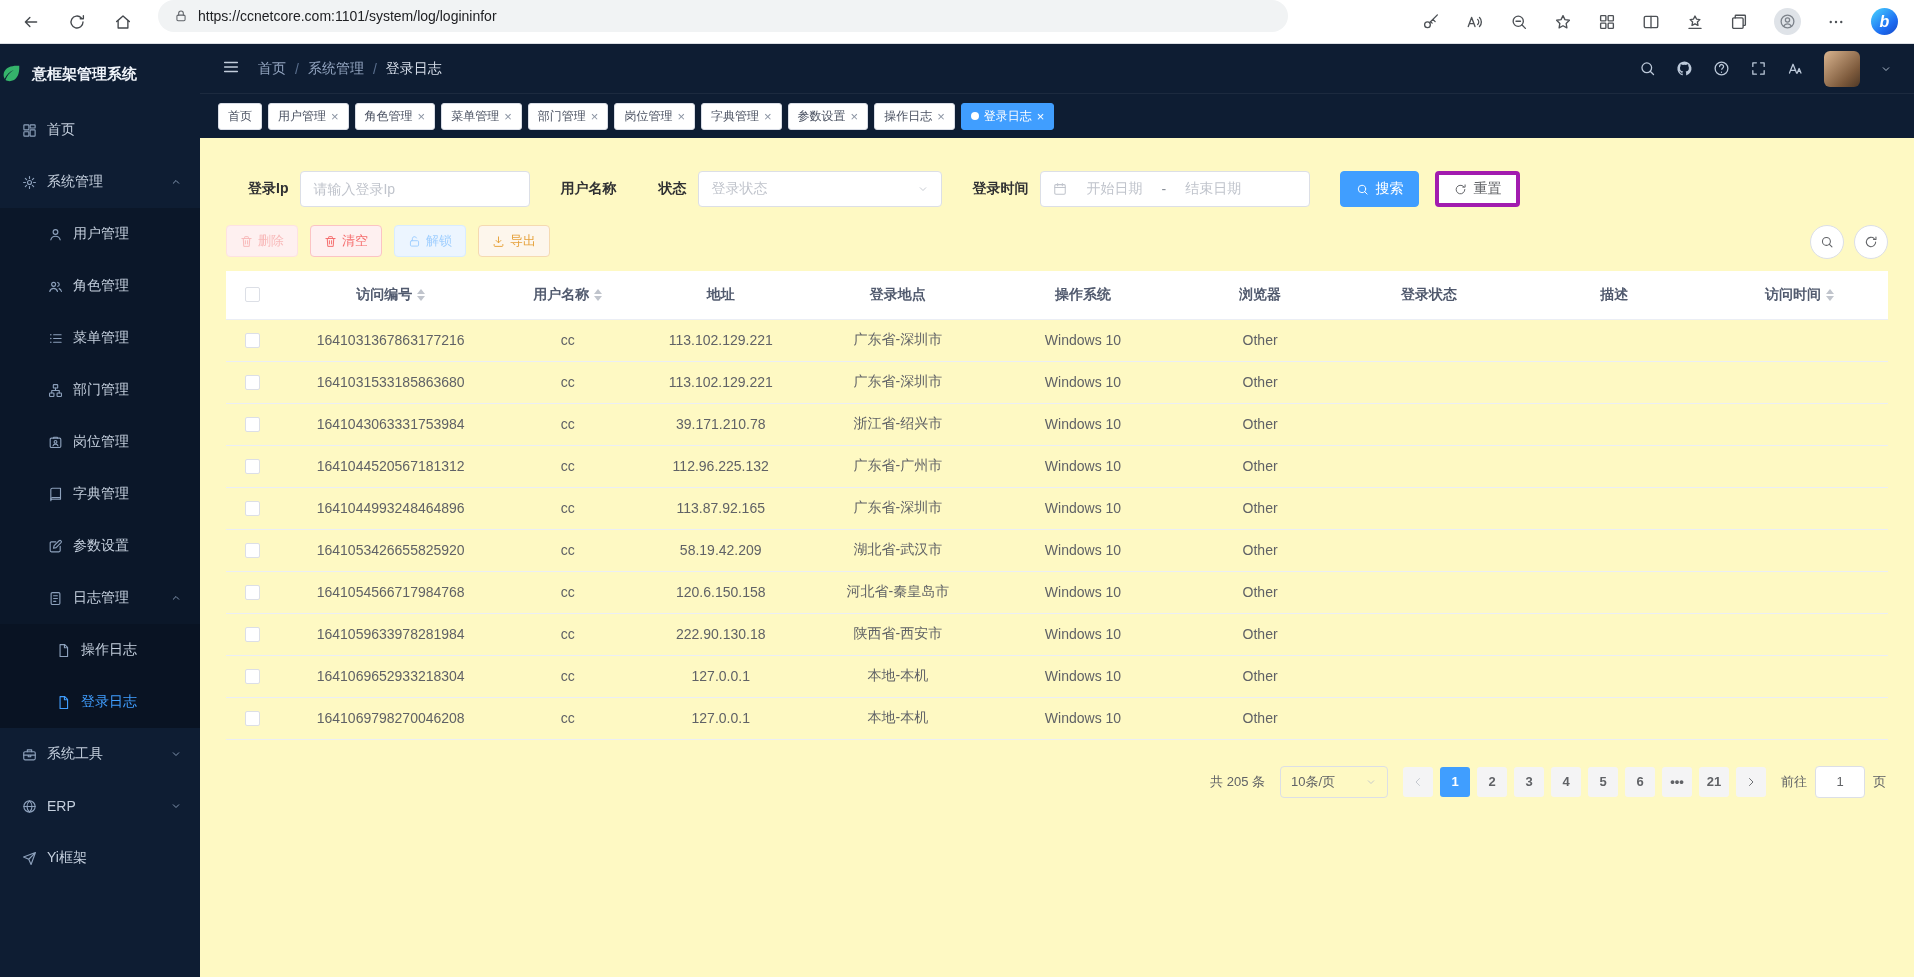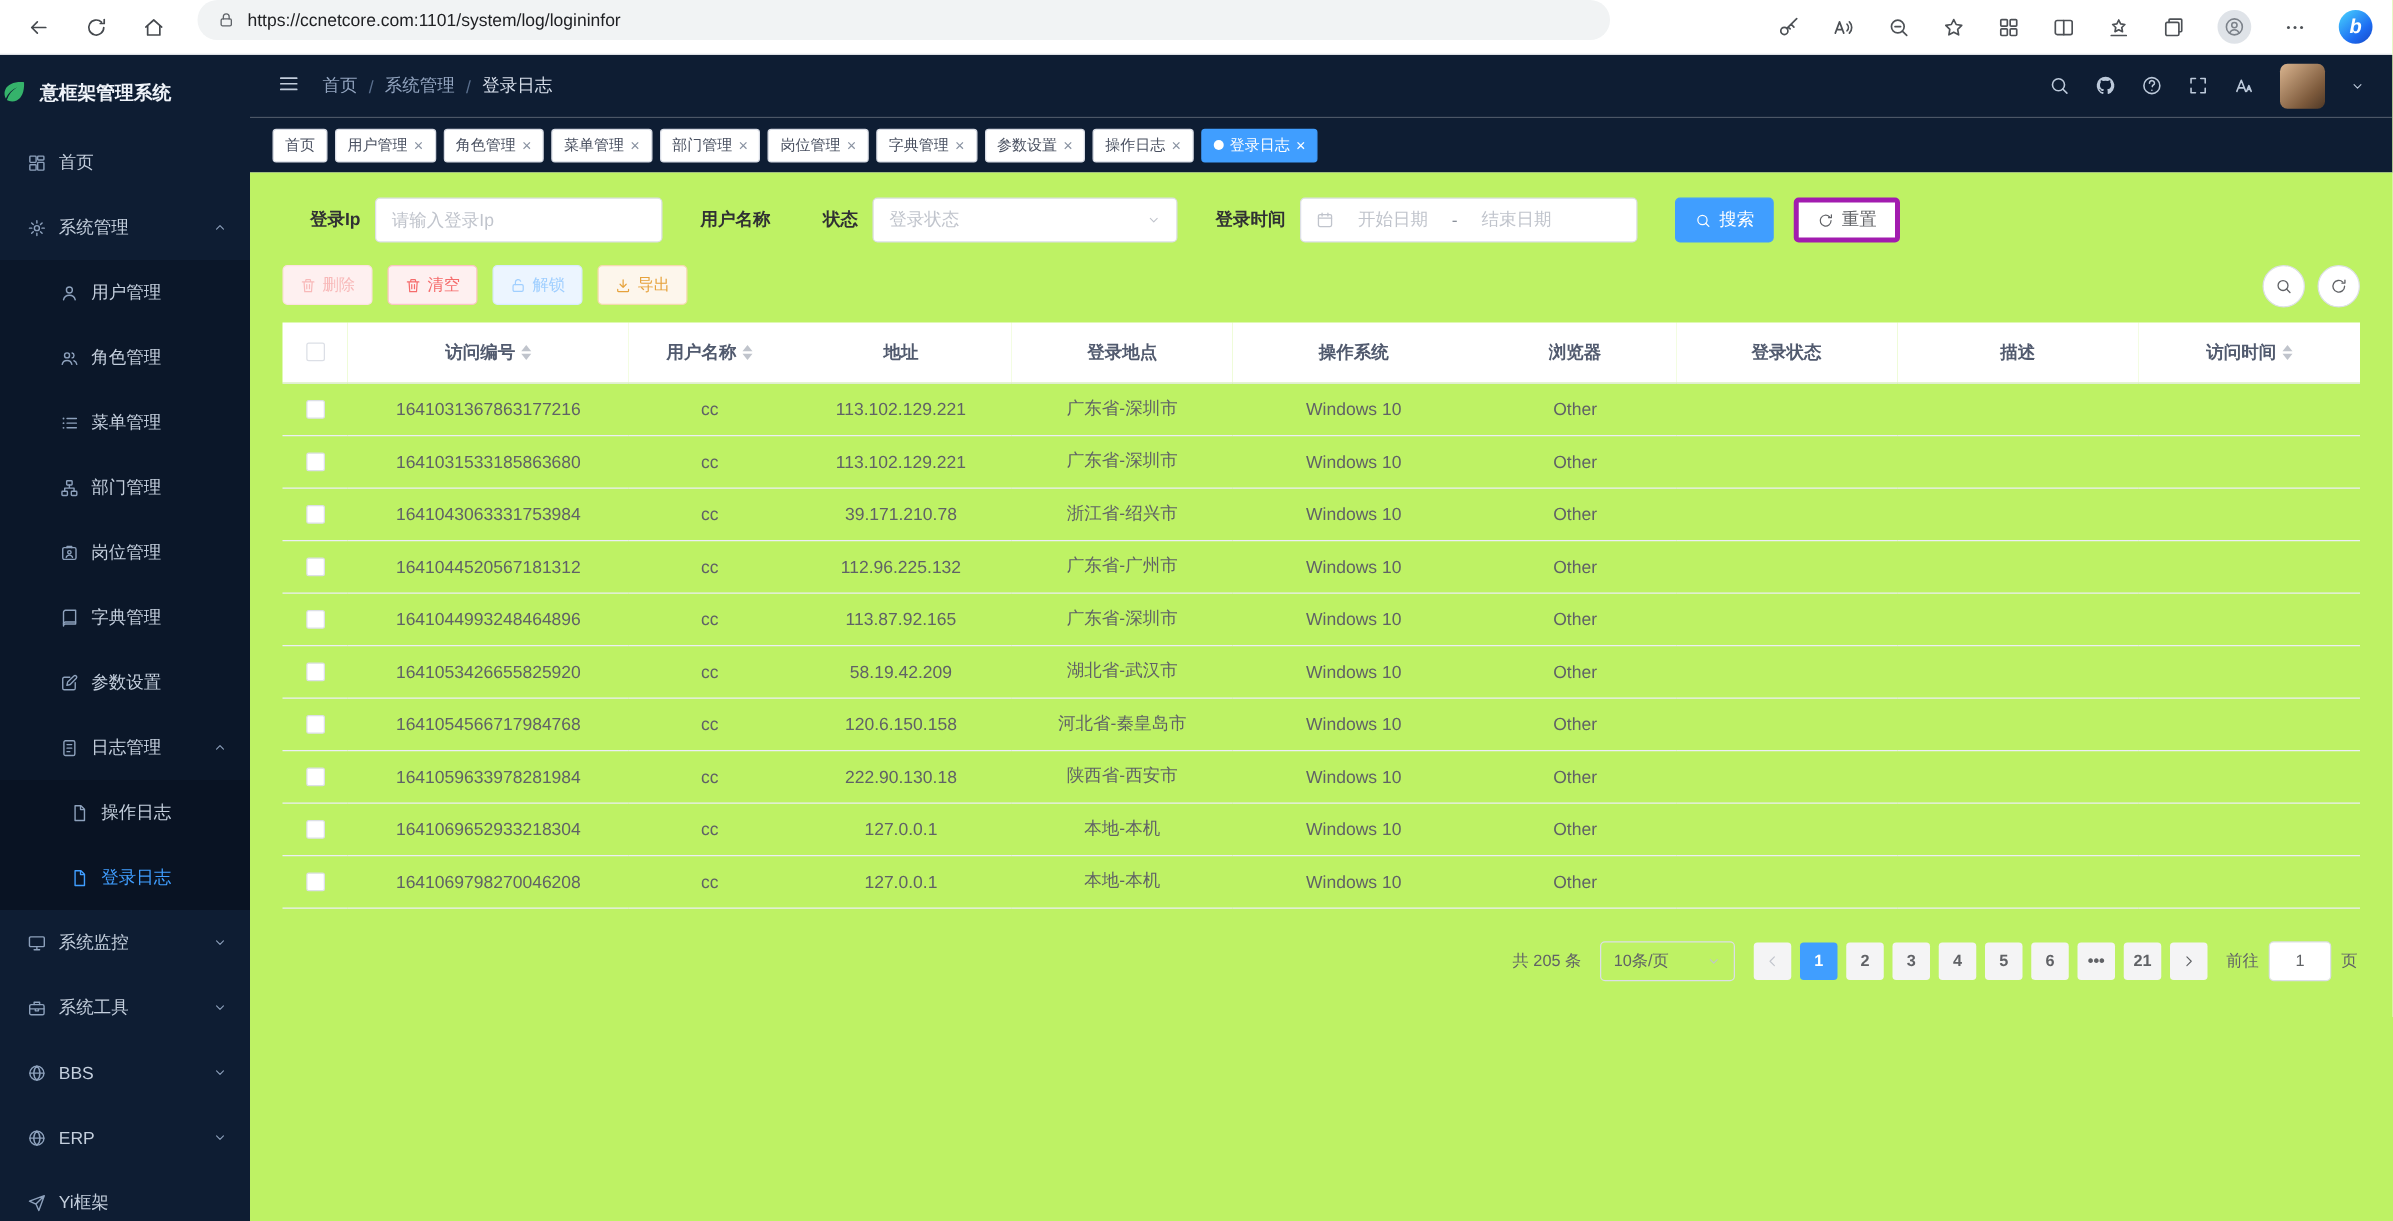--- a/index.html
+++ b/index.html
@@ -56,21 +56,21 @@
 .caret{color:#bcc9da;font-size:12px}
 
 .tabsbar{height:44px;flex:none;background:#0e1d33;display:flex;align-items:center;gap:6px;padding:0 18px;overflow:hidden}
 .tag{height:27px;display:inline-flex;align-items:center;gap:5px;padding:0 9px;background:#fff;border:1px solid #d8dce5;border-radius:3px;color:#495060;font-size:12px;cursor:pointer;white-space:nowrap}
 .tag .close{font-size:13px;color:#8a93a2;line-height:1}
 .tag.active{background:#409eff;border-color:#409eff;color:#fff}
 .tag.active .dot{width:8px;height:8px;border-radius:50%;background:#fff}
 .tag.active .close{color:#fff}
 
 
-.content{flex:1;background:#bef264;padding:20px 26px 0;overflow:hidden}
+.content{flex:1;background:#fef9c3;padding:33px 26px 0;overflow:hidden}
 .filter-row{display:flex;align-items:center;margin:0 0 18px 22px}
 .filter-group{display:flex;align-items:center;margin-right:30px}
 .filter-label{font-weight:700;color:#303133;margin-right:12px;white-space:nowrap}
 .text-input{height:36px;border:1px solid #dcdfe6;border-radius:4px;padding:0 12px;font-size:14px;color:#606266;outline:none;background:#fff}
 .text-input::placeholder{color:#c0c4cc}
 .text-input.ip{width:230px}
 .text-input.username{width:242px}
 .boxfield{height:36px;border:1px solid #dcdfe6;border-radius:4px;background:#fff;display:flex;align-items:center;padding:0 12px;font-size:14px;cursor:pointer}
 .boxfield .ph{color:#c0c4cc;white-space:nowrap}
 .select{width:244px;justify-content:space-between}
@@ -385,53 +385,25 @@
             <svg viewBox="0 0 24 24" fill="none" stroke="currentColor" stroke-width="1.8" stroke-linecap="round" stroke-linejoin="round">
               <path d="M6.5 2.5H14l4.5 4.5v14.5h-12z"></path>
               <path d="M13.5 3v4.5H18"></path>
             </svg>
           </span>
           <span class="menu-label">登录日志</span>
         </div>
         <div class="menu-item level0">
           <span class="icon">
             <svg viewBox="0 0 24 24" fill="none" stroke="currentColor" stroke-width="1.8" stroke-linecap="round" stroke-linejoin="round">
-              <rect x="2.5" y="4" width="19" height="12.5" rx="1.5"></rect>
-              <path d="M8.5 20.5h7M12 16.5v4"></path>
-            </svg>
-          </span>
-          <span class="menu-label">系统监控</span>
-          <span class="icon chev">
-            <svg viewBox="0 0 24 24" fill="none" stroke="currentColor" stroke-width="1.8" stroke-linecap="round" stroke-linejoin="round">
-              <path d="M6.5 9.5l5.5 5.5 5.5-5.5"></path>
-            </svg>
-          </span>
-        </div>
-        <div class="menu-item level0">
-          <span class="icon">
-            <svg viewBox="0 0 24 24" fill="none" stroke="currentColor" stroke-width="1.8" stroke-linecap="round" stroke-linejoin="round">
               <rect x="2.8" y="7.5" width="18.4" height="13" rx="2"></rect>
               <path d="M8.5 7.5v-3h7v3M2.8 13h18.4M10 13v2.5h4V13"></path>
             </svg>
           </span>
           <span class="menu-label">系统工具</span>
-          <span class="icon chev">
-            <svg viewBox="0 0 24 24" fill="none" stroke="currentColor" stroke-width="1.8" stroke-linecap="round" stroke-linejoin="round">
-              <path d="M6.5 9.5l5.5 5.5 5.5-5.5"></path>
-            </svg>
-          </span>
-        </div>
-        <div class="menu-item level0">
-          <span class="icon">
-            <svg viewBox="0 0 24 24" fill="none" stroke="currentColor" stroke-width="1.8" stroke-linecap="round" stroke-linejoin="round">
-              <circle cx="12" cy="12" r="9"></circle>
-              <path d="M3 12h18M12 3c2.8 2.5 4 5.5 4 9s-1.2 6.5-4 9c-2.8-2.5-4-5.5-4-9s1.2-6.5 4-9z"></path>
-            </svg>
-          </span>
-          <span class="menu-label">BBS</span>
           <span class="icon chev">
             <svg viewBox="0 0 24 24" fill="none" stroke="currentColor" stroke-width="1.8" stroke-linecap="round" stroke-linejoin="round">
               <path d="M6.5 9.5l5.5 5.5 5.5-5.5"></path>
             </svg>
           </span>
         </div>
         <div class="menu-item level0">
           <span class="icon">
             <svg viewBox="0 0 24 24" fill="none" stroke="currentColor" stroke-width="1.8" stroke-linecap="round" stroke-linejoin="round">
               <circle cx="12" cy="12" r="9"></circle>

